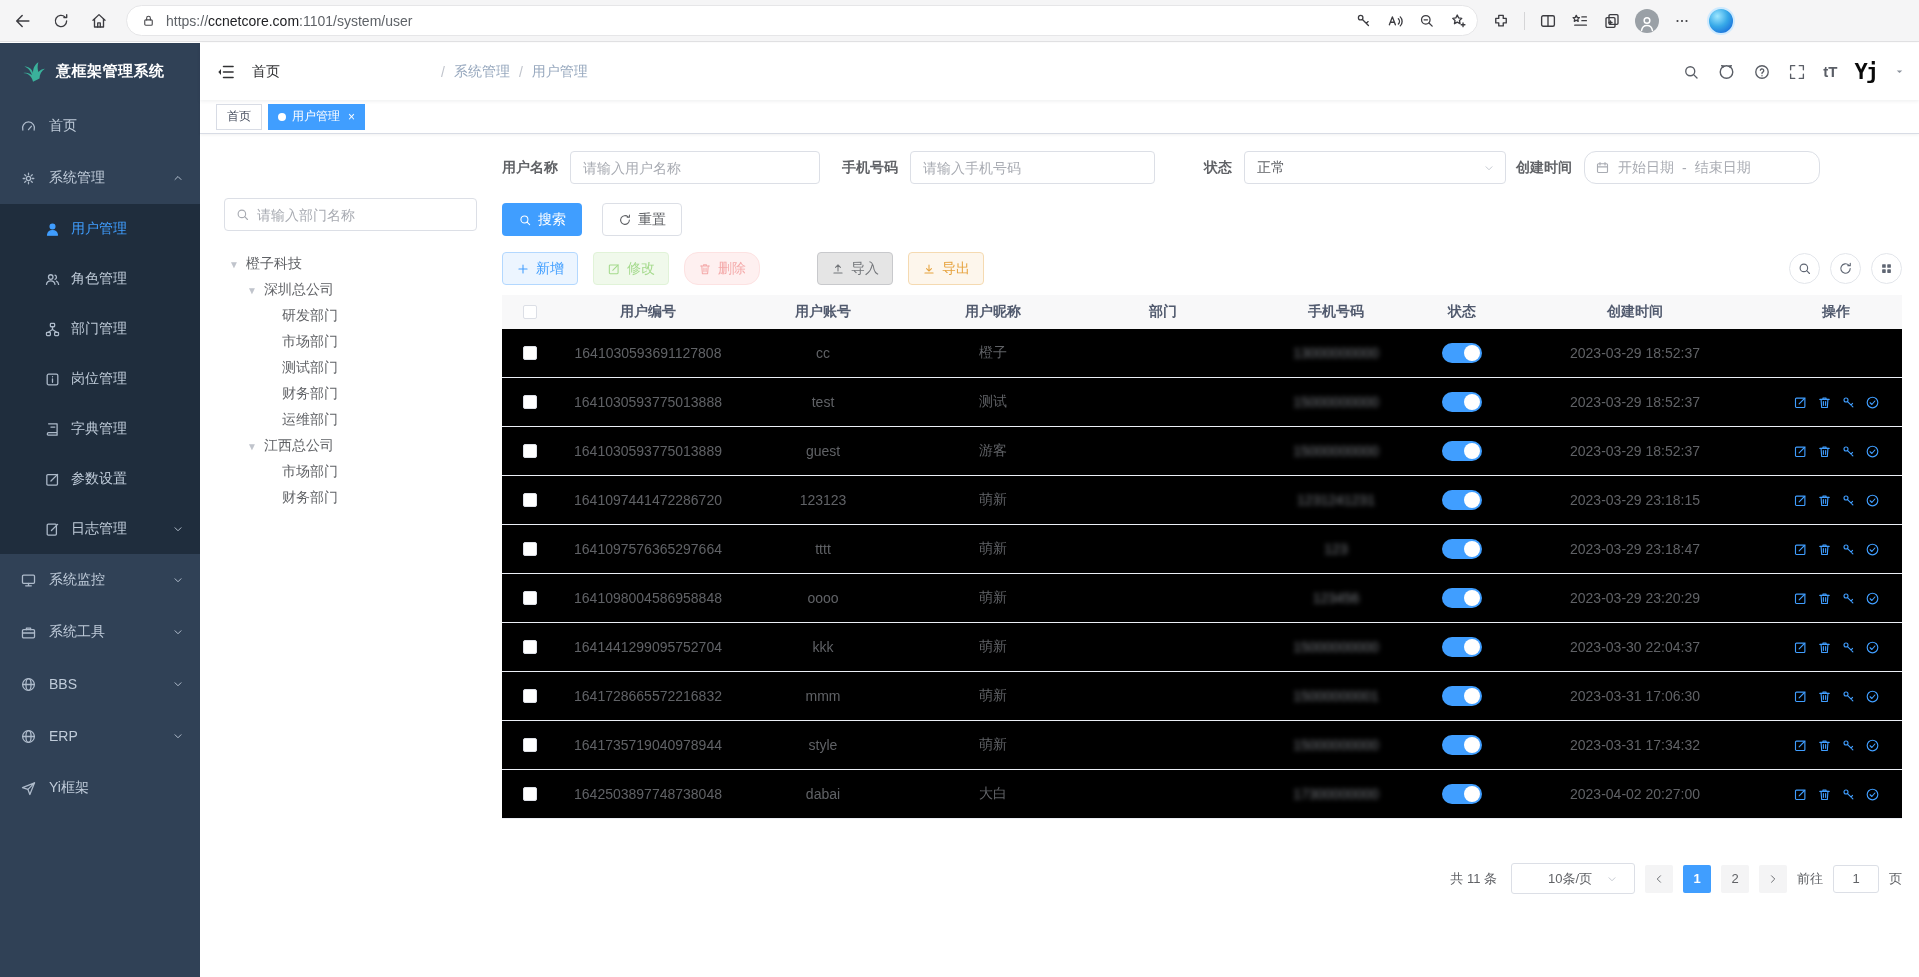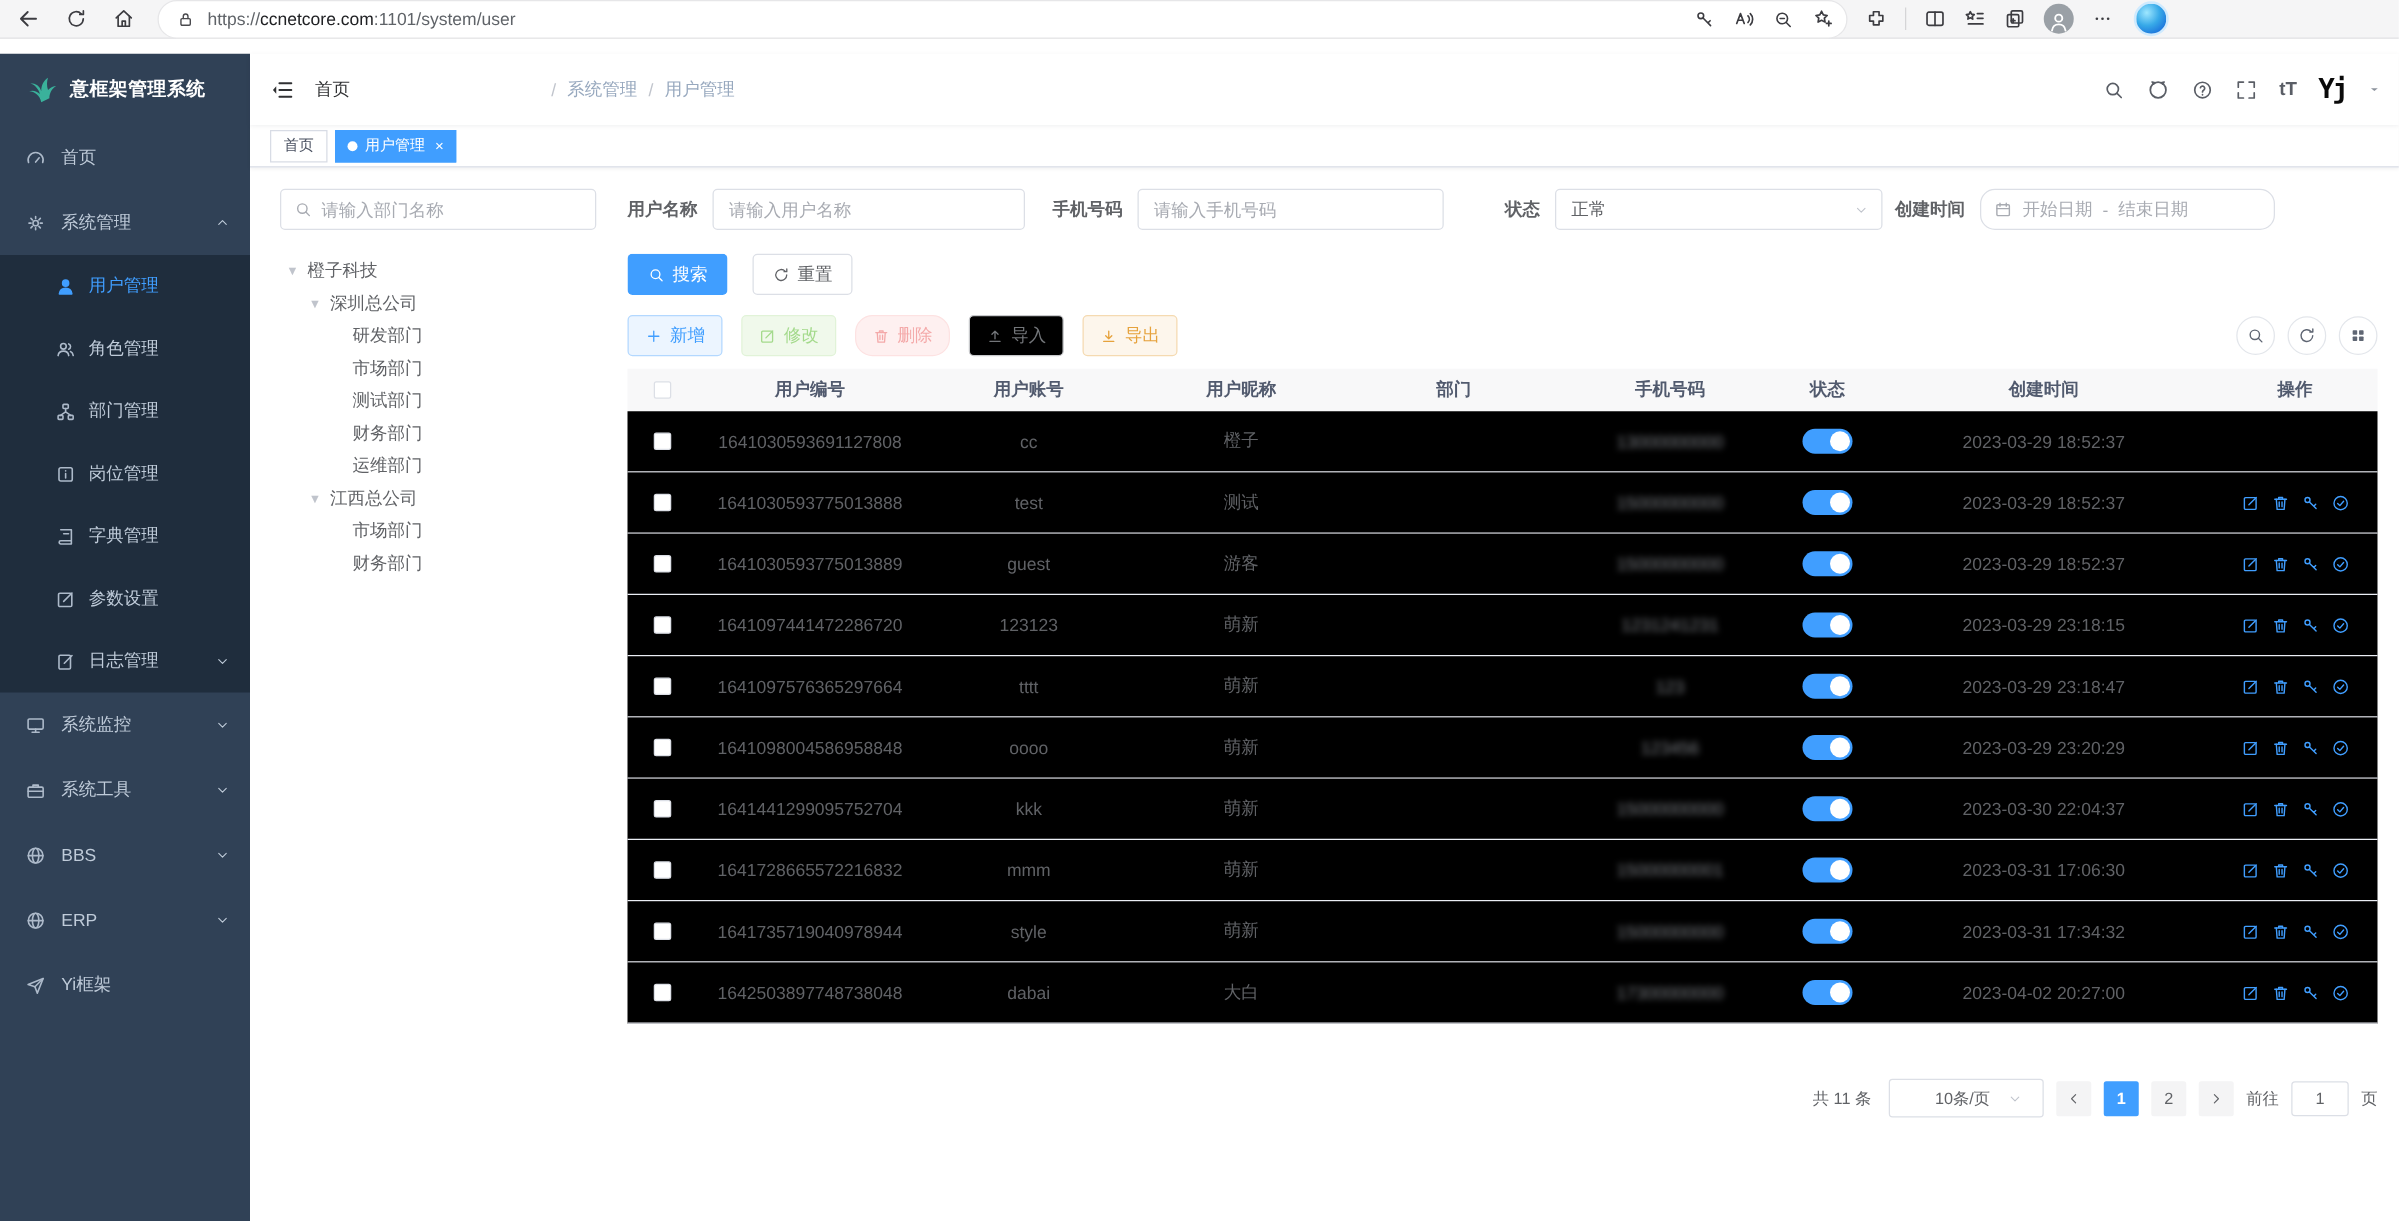--- a/index.html
+++ b/index.html
@@ -1,21 +1,21 @@
 <!DOCTYPE html>
 <html><head>
 <meta charset="utf-8">
 <style>
   * { margin:0; padding:0; box-sizing:border-box; }
   html,body { width:1919px; height:977px; overflow:hidden; font-family:"Liberation Sans","DejaVu Sans",sans-serif; background:#fff; }
   svg { stroke:currentColor; fill:none; stroke-width:1.8; stroke-linecap:round; stroke-linejoin:round; display:block; }
   .ico { display:inline-flex; align-items:center; justify-content:center; flex:none; }
 
   
-  .browser-bar { position:absolute; top:0; left:0; width:1919px; height:31px; background:#f5f5f6; border-bottom:1px solid #e2e2e4; display:flex; align-items:center; color:#4a4a4e; }
+  .browser-bar { position:absolute; top:0; left:0; width:1919px; height:42px; background:#f5f5f6; border-bottom:1px solid #e2e2e4; display:flex; align-items:center; color:#4a4a4e; }
   .bicon { width:30px; height:30px; border-radius:6px; display:flex; align-items:center; justify-content:center; margin-left:8px; color:#3c3c41; }
   .url-pill { margin-left:12px; width:1352px; height:31px; background:#fff; border:1px solid #e6e6e8; border-radius:16px; display:flex; align-items:center; padding:0 10px 0 14px; }
   .url-text { font-size:14px; color:#5f6368; margin-left:10px; white-space:nowrap; flex:1; }
   .url-text b { color:#202124; font-weight:400; }
   .pill-icons { display:flex; align-items:center; gap:14px; color:#3c3c41; }
   .chrome-right { display:flex; align-items:center; gap:14px; margin-left:14px; color:#3c3c41; }
   .vdiv { width:1px; height:18px; background:#d5d5d7; }
   .avatar-gray { width:24px; height:24px; border-radius:50%; background:#9aa0a6; display:flex; align-items:flex-end; justify-content:center; overflow:hidden; color:#fff; }
   .copilot { width:28px; height:28px; border-radius:50%; background:radial-gradient(circle at 35% 30%, #9ee7ff, #37a9e8 45%, #1565d8 90%); border:2px solid #cfeafe; margin-left:2px; }
 
@@ -50,21 +50,21 @@
   .tabs-bar { height:34px; border-bottom:1px solid #d8dce5; box-shadow:0 1px 3px 0 rgba(0,0,0,.06); display:flex; align-items:center; padding-left:16px; gap:6px; background:#fff; position:relative; z-index:2; }
   .tab { height:26px; display:inline-flex; align-items:center; padding:0 10px; border:1px solid #d8dce5; background:#fff; color:#495060; font-size:12px; cursor:pointer; }
   .tab.active { background:#409eff; border-color:#409eff; color:#fff; gap:6px; padding:0 9px; }
   .tab .dot { width:8px; height:8px; border-radius:50%; background:#fff; }
   .tab .x { font-size:12px; margin-left:2px; }
 
   .content { position:absolute; top:91px; left:0; right:0; bottom:0; background:#fff; }
 
   
   .tree-panel { position:absolute; left:24px; top:17px; width:253px; }
-  .tree-search { height:33px; border:1px solid #dcdfe6; border-radius:4px; display:flex; align-items:center; padding:0 10px; gap:7px; color:#a8abb2; background:#fff; }
+  .tree-search { height:33px; border:1px solid #dcdfe6; border-radius:4px; display:flex; align-items:center; padding:0 10px; gap:7px; color:#a8abb2; background:#fff;margin-top:47px; }
   .tree-search input { border:none; outline:none; flex:1; font-size:14px; color:#606266; font-family:inherit; }
   .tree-search input::placeholder { color:#a8abb2; }
   .tree { margin-top:20px; font-size:14px; color:#606266; }
   .tnode { height:26px; display:flex; align-items:center; gap:6px; cursor:pointer; }
   .tnode .tcaret { color:#c0c4cc; font-size:10px; width:12px; text-align:center; }
   .lv0 { padding-left:4px; } .lv1 { padding-left:22px; } .lv2 { padding-left:58px; }
 
   
   .right-col { position:absolute; left:302px; top:17px; width:1400px; }
   .filter-row { position:relative; height:33px; }
@@ -79,21 +79,21 @@
   .btn-row { margin-top:19px; display:flex; gap:20px; }
   .btn { height:33px; border-radius:4px; display:inline-flex; align-items:center; gap:6px; padding:0 15px; font-size:14px; cursor:pointer; border:1px solid transparent; background:#fff; }
   .btn-primary { background:#409eff; color:#fff; }
   .btn-plain { border-color:#dcdfe6; color:#606266; }
 
   .toolbar-row { margin-top:16px; display:flex; align-items:center; }
   .tbtn { height:33px; border-radius:4px; display:inline-flex; align-items:center; gap:6px; padding:0 13px; font-size:14px; cursor:pointer; border:1px solid; margin-right:15px; }
   .tb-add { background:#ecf5ff; border-color:#b3d8ff; color:#409eff; }
   .tb-edit { background:#f0f9eb; border-color:#e1f3d8; color:#a4da8c; }
   .tb-del { background:#fef0f0; border-color:#fde2e2; color:#f4a9a9;border-radius:14px; }
-  .tb-imp { background:#000000; border-color:#c8c9cc; color:#73767a; }
+  .tb-imp { background:#e5e5e5; border-color:#c8c9cc; color:#73767a;margin-left:42px; }
   .tb-exp { background:#fdf6ec; border-color:#f5dab1; color:#e6a23c; }
   .tool-icons { margin-left:auto; display:flex; gap:10px; }
   .circ { width:31px; height:31px; border-radius:50%; border:1px solid #e3e6eb; display:flex; align-items:center; justify-content:center; color:#5f6673; cursor:pointer; background:#fff; }
 
   
   .table { margin-top:10px; font-size:14px; color:#606266; }
   .thead { display:flex; align-items:center; height:34px; background:#f8f8f9; color:#515a6e; font-weight:700; }
   .tr { display:flex; align-items:center; height:49px; border-bottom:1px solid #ebeef5; background:#000000; }
   .td,.th { text-align:center; }
   .c0{width:56px;display:flex;justify-content:center;} .c1{width:180px;} .c2{width:170px;} .c3{width:170px;} .c4{width:170px;}

